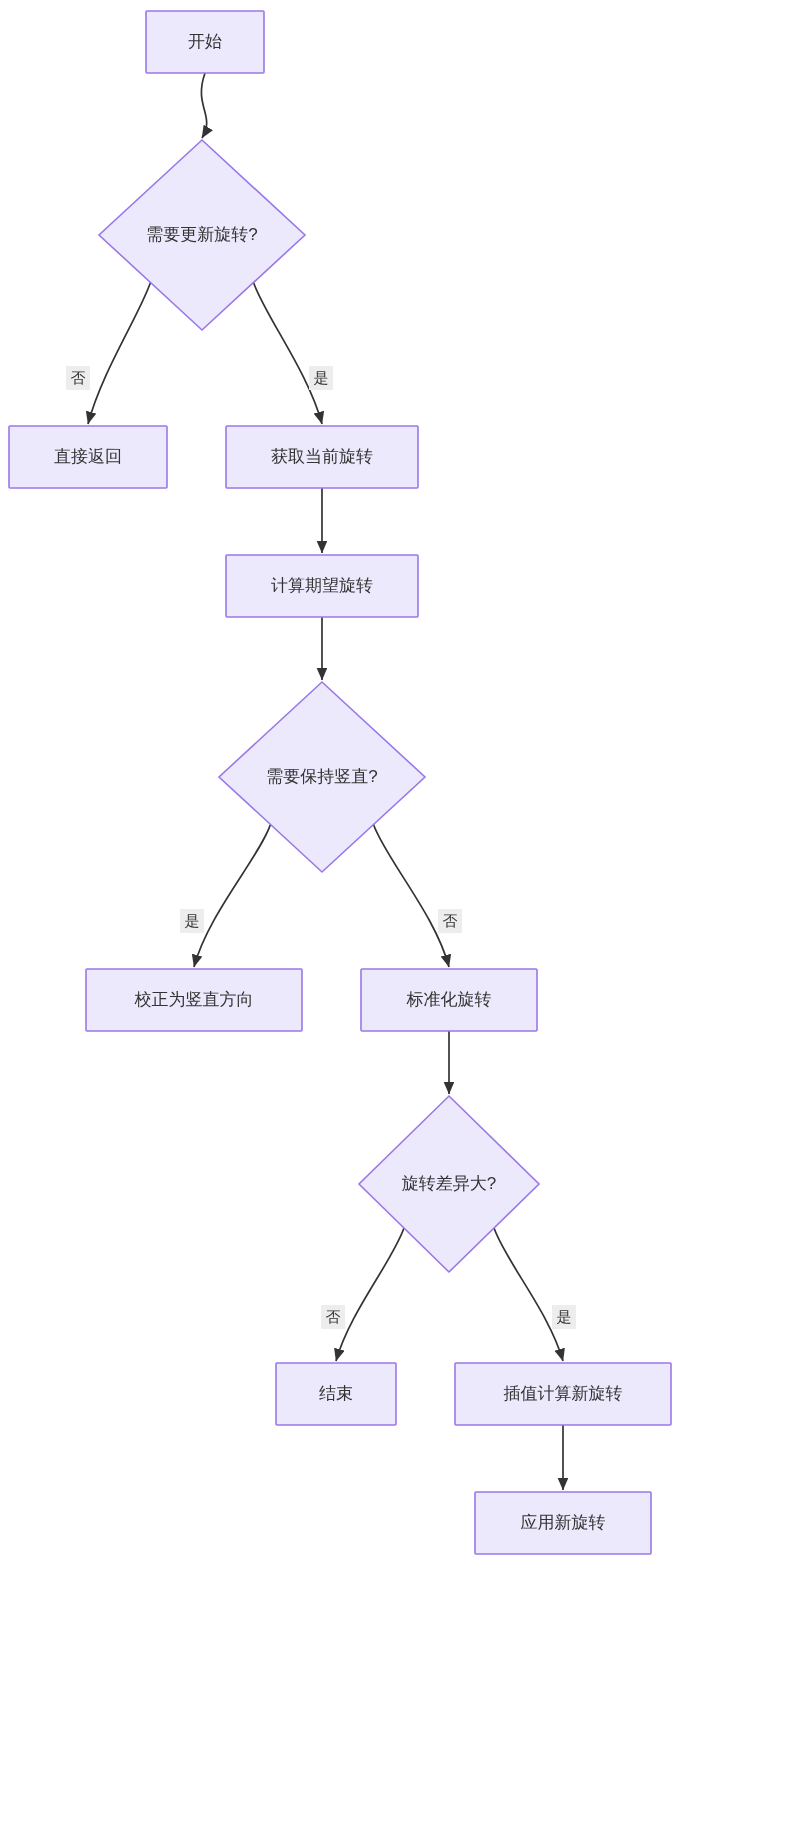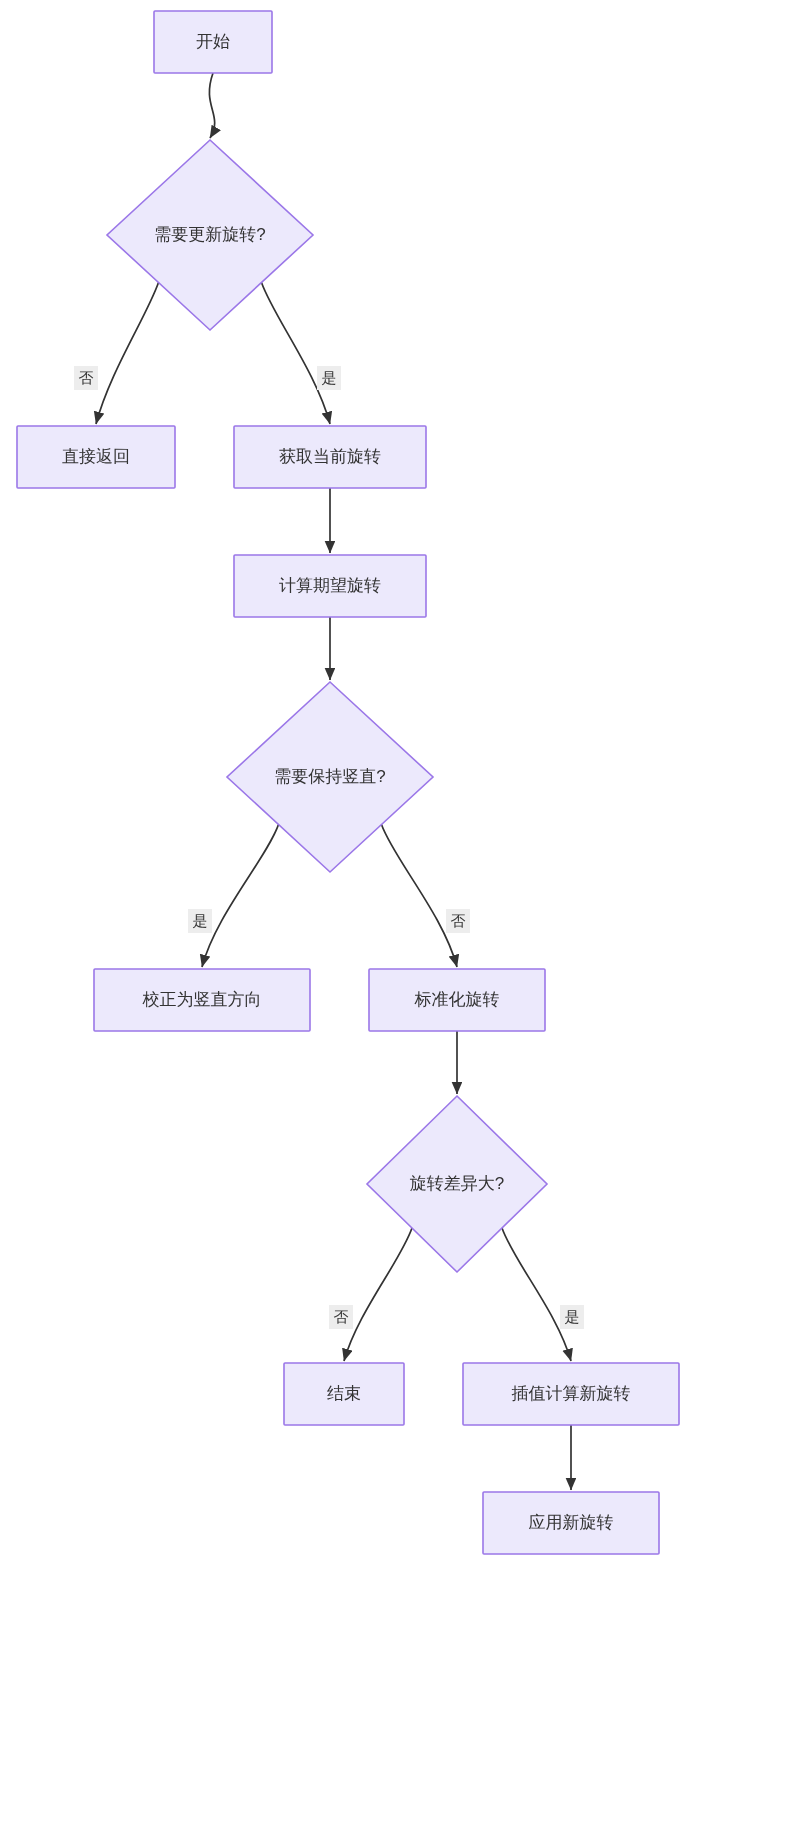--- a/index.html
+++ b/index.html
@@ -10,21 +10,20 @@
   body {
     width: 800px;
     height: 1844px;
     font-family: "Liberation Sans", "DejaVu Sans", sans-serif;
     overflow: hidden;
   }
   #flowchart-root {
     position: relative;
     width: 660px;
     height: 1844px;
-    padding-left: 8px;
   }
   svg#flow-svg {
     display: block;
     width: 800px;
     height: 1844px;
   }
   .node-shape {
     fill: #ECE9FC;
     stroke: #9B77E8;
     stroke-width: 1.6px;

